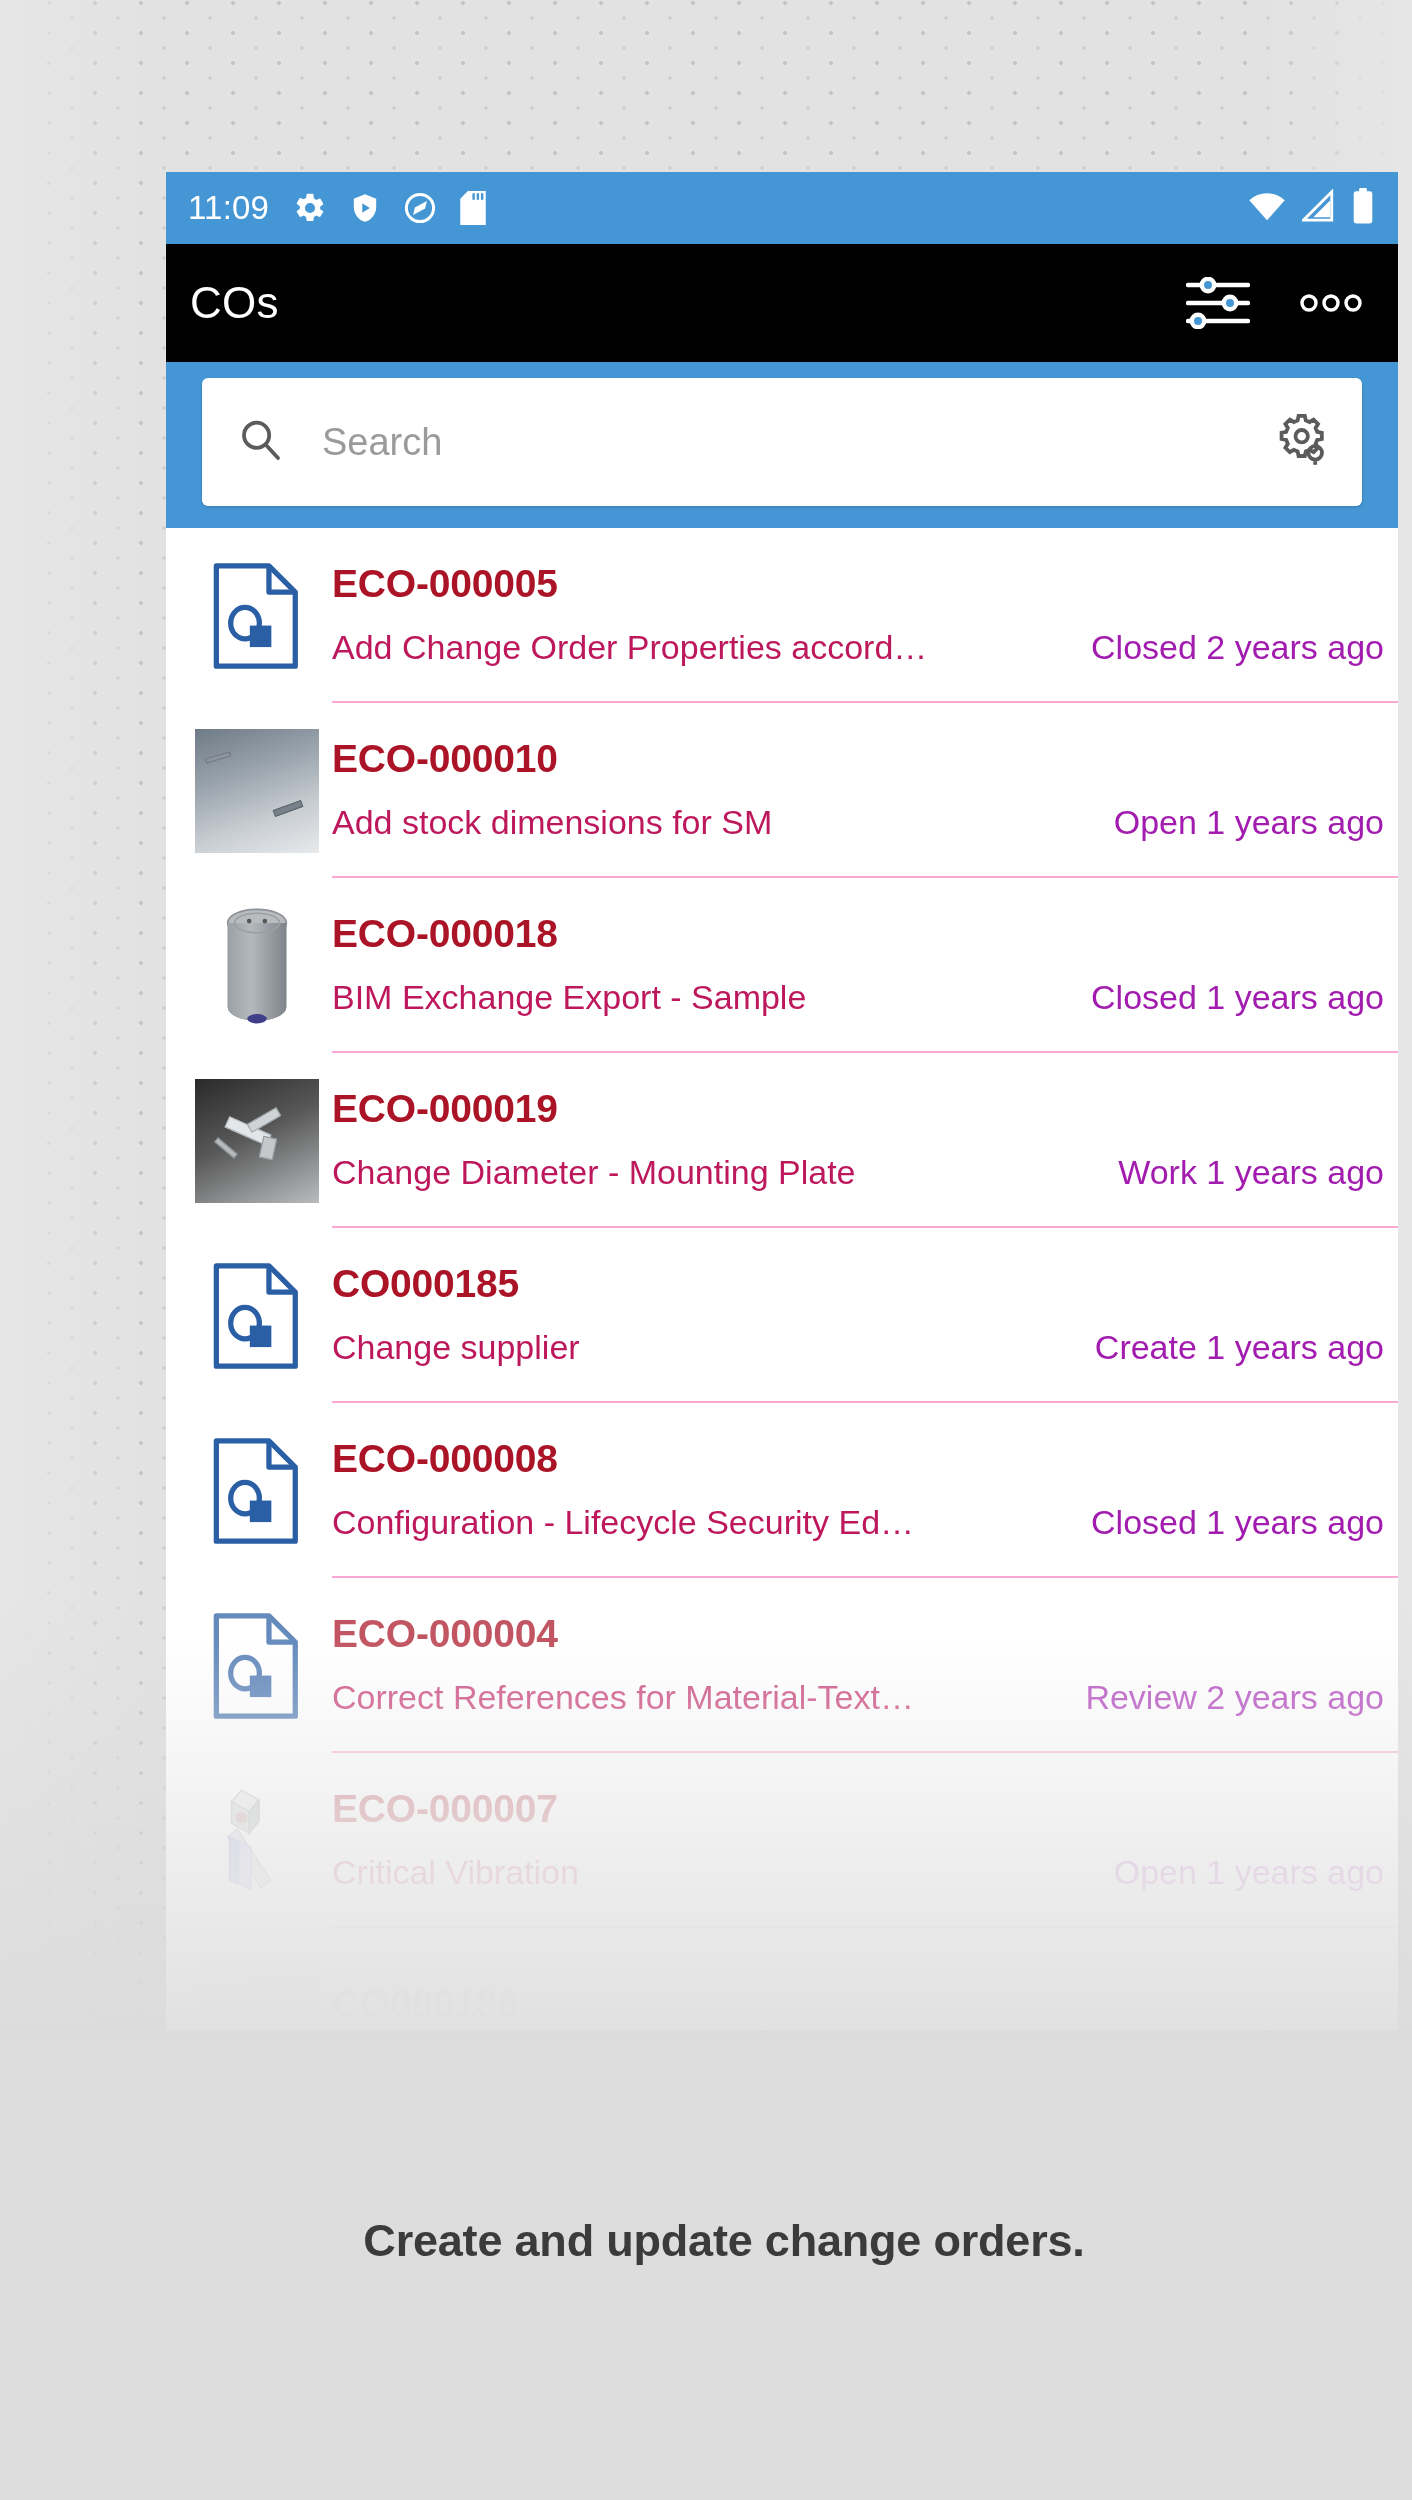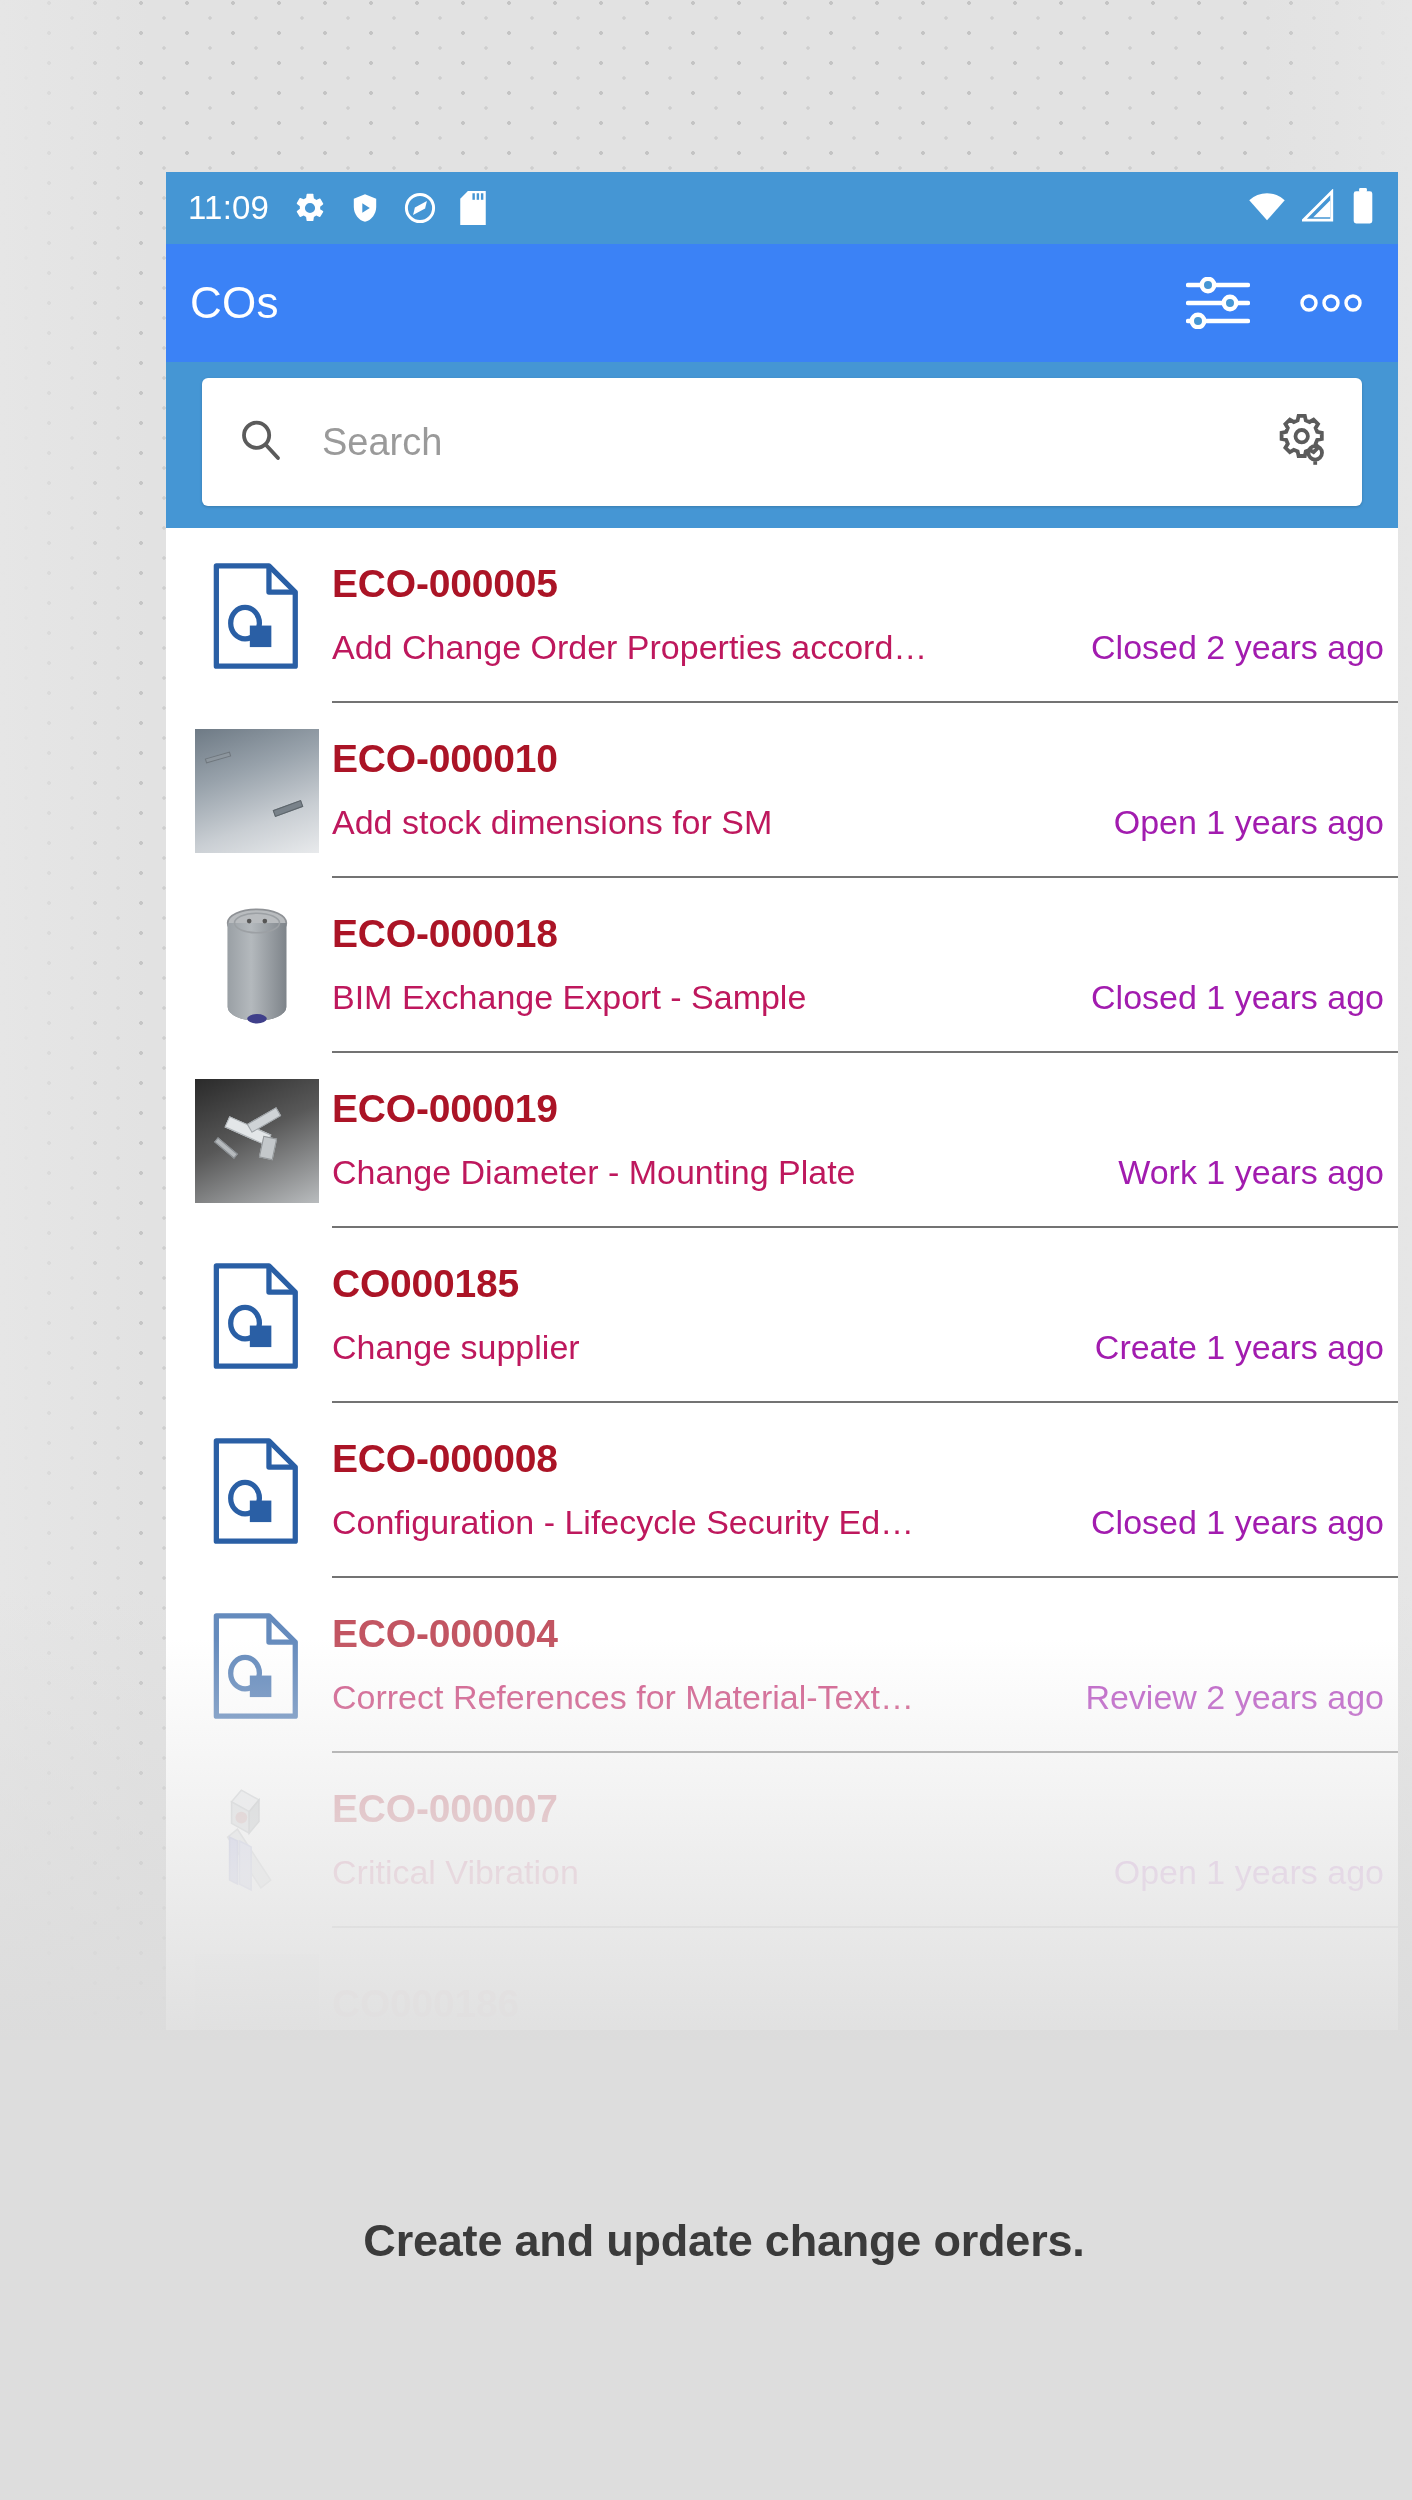--- a/index.html
+++ b/index.html
@@ -64,21 +64,21 @@
     font-size: 33px;
     letter-spacing: 0.2px;
     margin-right: 24px;
   }
   .sb-ico { margin-right: 22px; display:flex; align-items:center; }
   #sb-right { margin-left:auto; display:flex; align-items:center; gap: 16px; }
 
   
   #appbar {
     height: 118px;
-    background: #3b82f6;
+    background: #000000;
     display: flex;
     align-items: center;
     padding: 0 36px 0 24px;
   }
   #app-title {
     color: #ffffff;
     font-size: 44px;
     font-weight: 400;
     letter-spacing: 0.3px;
   }
@@ -130,21 +130,21 @@
     display: flex;
     align-items: center;
     justify-content: center;
   }
   .row-body {
     flex: 1;
     display: flex;
     flex-direction: column;
     justify-content: center;
     padding-right: 14px;
-    border-bottom: 2px solid #737373;
+    border-bottom: 2px solid #f9a8d4;
     margin-left: 6px;
   }
   .row:last-child .row-body { border-bottom: 2px solid #dddddd; }
   .row-id {
     color: #ab1426;
     font-size: 39px;
     font-weight: bold;
     letter-spacing: -0.2px;
     margin-bottom: 22px;
   }

